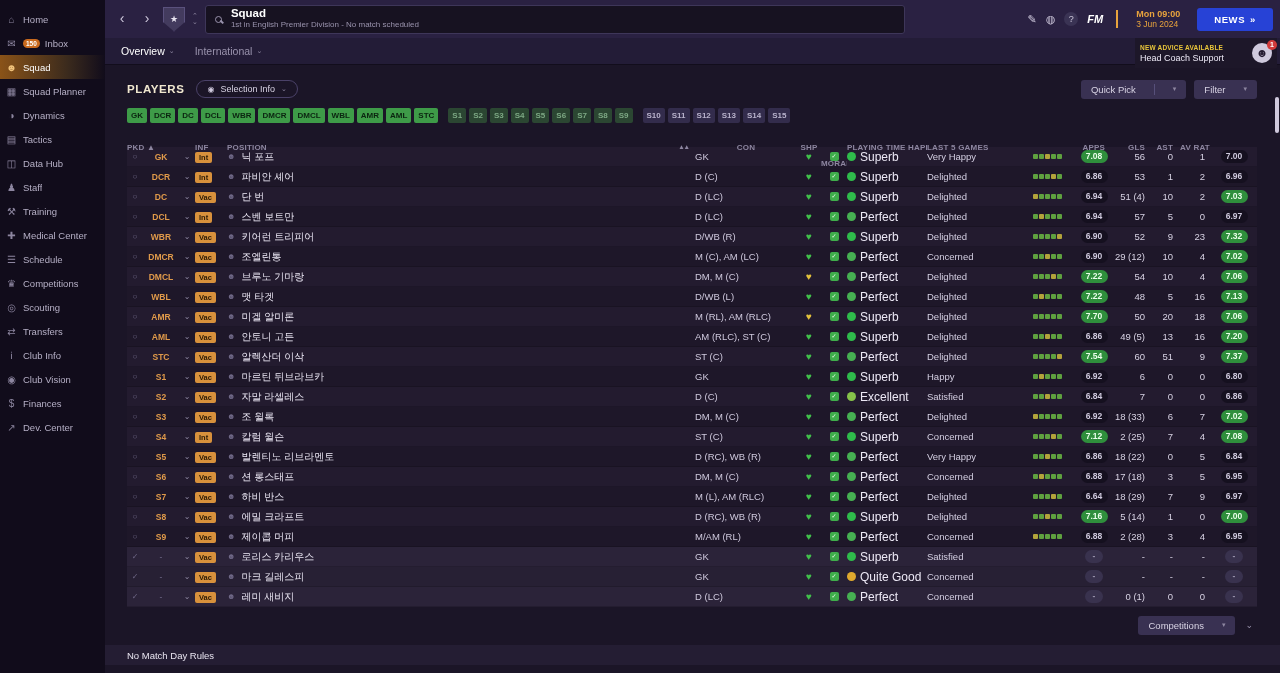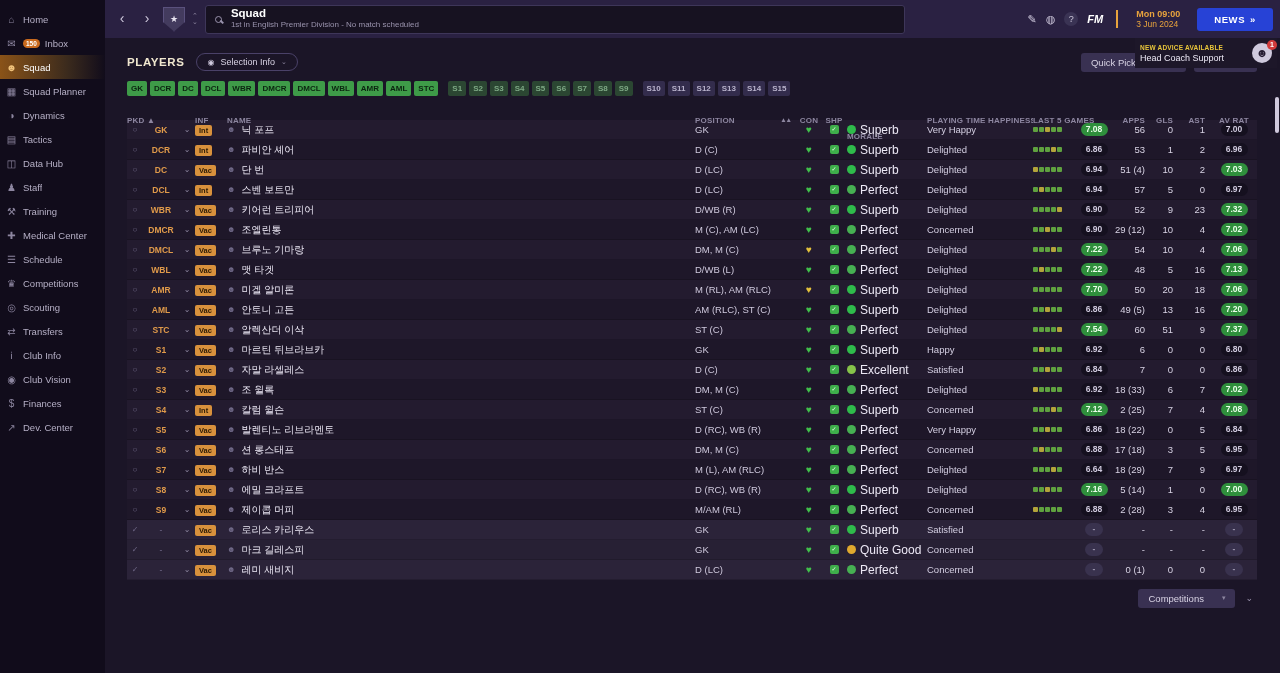--- a/index.html
+++ b/index.html
@@ -221,20 +221,30 @@
             <span class="d2">3 Jun 2024</span>
           </span>
         </div>
         <span class="newsbtn">
           <i>NEWS</i>
           <i>»</i>
         </span>
       </div>
     </header>
 
+    <nav class="tabbar">
+      <span class="tab active">
+        <i>Overview</i>
+        <i class="cv">⌄</i>
+      </span>
+      <span class="tab">
+        <i>International</i>
+        <i class="cv">⌄</i>
+      </span>
+    </nav>
 
     <div class="advice">
       <div class="adv-txt">
         <span class="a1">NEW ADVICE AVAILABLE</span>
         <span class="a2">Head Coach Support</span>
       </div>
       <span class="avatar">
         <i>☻</i>
         <i class="bdg">1</i>
       </span>
@@ -289,21 +299,20 @@
           <span class="slot dark">S12</span>
           <span class="slot dark">S13</span>
           <span class="slot dark">S14</span>
           <span class="slot dark">S15</span>
         </div>
 
       <div class="table">
         <div class="thead" id="thead">
             <span class="hc al" style="grid-column: span 3;">PKD ▲</span>
             <span class="hc al" style="grid-column: span 1;">INF</span>
-            <span class="hc al" style="grid-column: span 1;">NAME</span>
             <span class="hc al" style="grid-column: span 1;">POSITION<i class="hsort">▲▲</i></span>
             <span class="hc ac" style="grid-column: span 1;">CON</span>
             <span class="hc ac" style="grid-column: span 1;">SHP</span>
             <span class="hc al" style="grid-column: span 1; margin-top: 31px;">MORALE</span>
             <span class="hc al" style="grid-column: span 1;">PLAYING TIME HAPPINESS</span>
             <span class="hc al" style="grid-column: span 2;">LAST 5 GAMES</span>
             <span class="hc ar" style="grid-column: span 1;">APPS</span>
             <span class="hc ar" style="grid-column: span 1;">GLS</span>
             <span class="hc ar" style="grid-column: span 1;">AST</span>
             <span class="hc ac" style="grid-column: span 1;">AV RAT</span>
@@ -893,16 +902,19 @@
       </div>
 
       <div class="comprow">
         <span class="btn">
           <i>Competitions</i>
           <i class="cv">▾</i>
         </span>
         <span class="colbtn">⌄</span>
       </div>
 
+      <div class="nomatch">
+        <span>No Match Day Rules</span>
+      </div>
 
     </div>
   </div>
 </div>
 
 </body></html>

